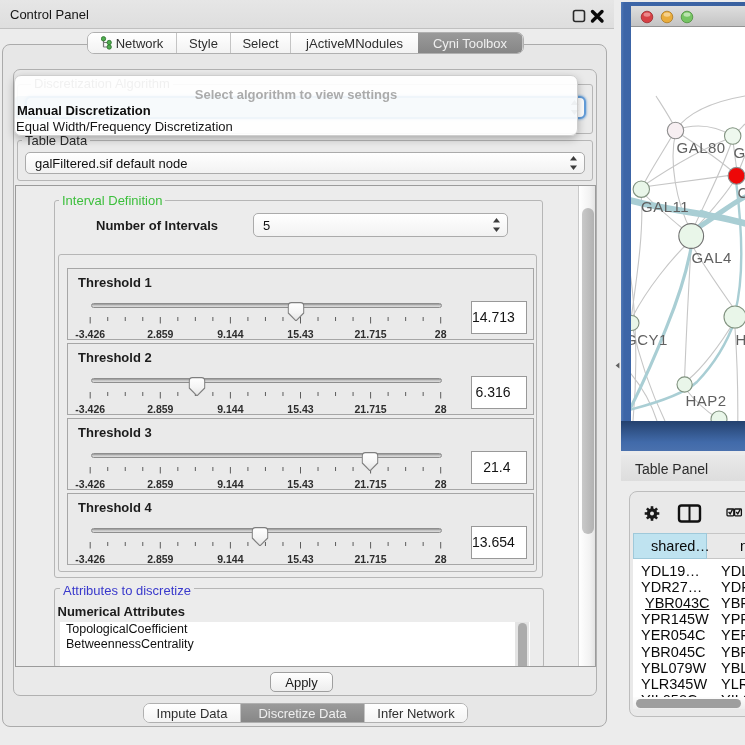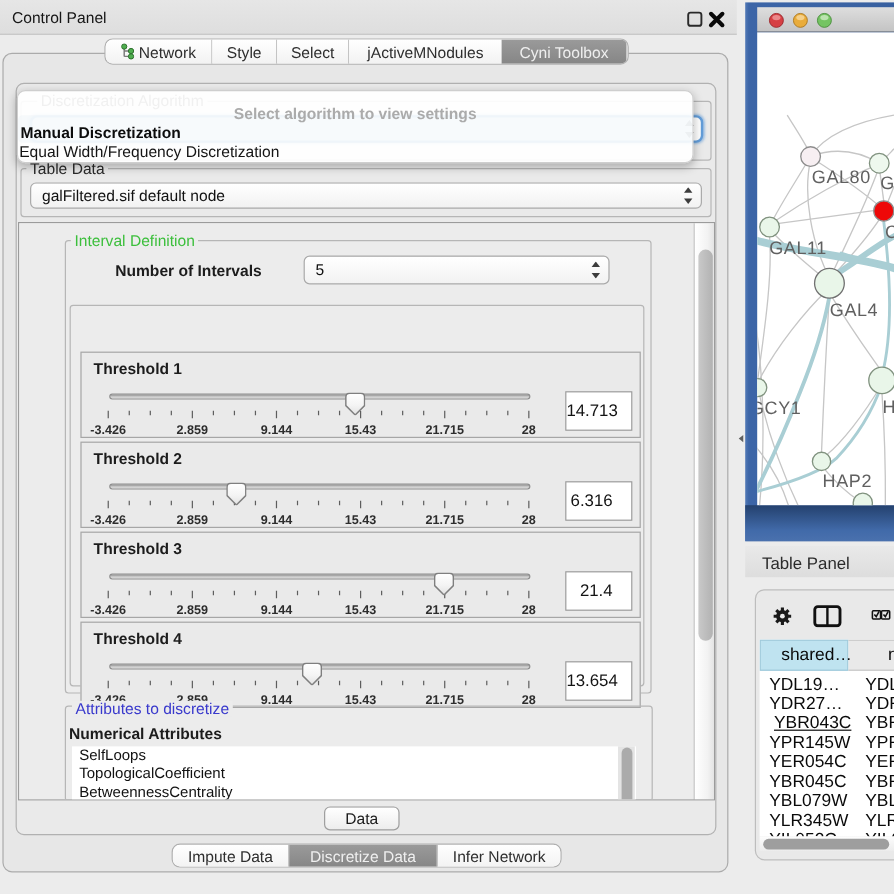--- a/index.html
+++ b/index.html
@@ -3,21 +3,21 @@
 <meta charset="utf-8">
 <style>
 * { margin:0; padding:0; box-sizing:border-box; }
 html,body { width:745px; height:745px; overflow:hidden; background:#ececec;
   font-family:"Liberation Sans", sans-serif; }
 .abs { position:absolute; }
 .grouptitle { position:absolute; background:#eaeaea; padding:0 3px; font-size:13px; color:#2b2b2b; line-height:13px; }
 .combo { position:absolute; background:linear-gradient(#ffffff,#f2f2f2); border:1px solid #ababab; border-radius:5px; font-size:13px; color:#111; }
 .combo .ctext { position:absolute; left:9px; top:50%; transform:translateY(-50%); white-space:nowrap; }
 .arrows { position:absolute; right:6px; top:50%; transform:translateY(-50%); width:9px; height:14px; }
-.thpanel { position:absolute; left:51px; width:466.5px; height:72px; border:1px solid #a6a6a6; background:#eaeaea;margin-top:25px; }
+.thpanel { position:absolute; left:51px; width:466.5px; height:72px; border:1px solid #a6a6a6; background:#eaeaea; }
 .thlabel { position:absolute; left:10px; top:6px; font-size:13px; font-weight:bold; color:#1c1c1c; }
 .track { position:absolute; top:34px; height:5px; background:linear-gradient(#8f8f8f,#c2c2c2 40%,#dedede); border:1px solid #8e8e8e; border-radius:3px; }
 .vbox { position:absolute; left:403px; top:32px; width:55.5px; height:33px; background:#fff; border:1px solid #999999; font-size:14px; color:#131313; text-align:right; line-height:31px; padding-right:15px; }
 .ticks { position:absolute; top:48px; left:0; }
 .slab { position:absolute; top:59px; font-size:10.5px; font-weight:bold; color:#2d2d2d; transform:translateX(-50%); white-space:nowrap; }
 .thumb { position:absolute; top:32.5px; width:17px; height:19.5px; transform:translateX(-50%); }
 .toptab { height:22px; line-height:21px; font-size:13px; color:#2e2e2e; text-align:center; background:linear-gradient(#ffffff,#f1f1f1); border-right:1px solid #c4c4c4; float:left; }
 .bottab { height:21px; line-height:20px; font-size:13px; color:#2e2e2e; text-align:center; background:linear-gradient(#ffffff,#f1f1f1); border-right:1px solid #c4c4c4; float:left; }
 .seltab { background:linear-gradient(#9a9a9a,#848484); color:#efefef; }
 .listitem { font-size:12.5px; color:#111; height:15.4px; line-height:15.4px; padding-left:6.5px; white-space:nowrap; }
@@ -274,35 +274,34 @@
             </defs>
             <path d="M4 0.7 L13 0.7 Q16.3 0.7 16.3 4 L16.3 11 L8.5 18.8 L0.7 11 L0.7 4 Q0.7 0.7 4 0.7 Z" fill="url(#tg)" stroke="#7f7f7f" stroke-width="1.2"></path>
           </svg></div>
       <div class="vbox">13.654</div>
     </div>
 
     <div class="abs" style="left:38px;top:402px;width:490px;height:80px;border:1px solid #b6b6b6;border-radius:3px;"></div>
     <div class="grouptitle" style="left:44px;top:398px;color:#3939cc;background:#ececec;">Attributes to discretize</div>
     <div class="abs" style="left:41.5px;top:418px;font-size:13px;font-weight:bold;color:#1c1c1c;">Numerical Attributes</div>
     <div class="abs" style="left:43.5px;top:436px;width:470px;height:46px;background:#fff;">
-      <div class="listitem">SelfLoops</div>
       <div class="listitem">TopologicalCoefficient</div>
       <div class="listitem">BetweennessCentrality</div>
     </div>
     <div class="abs" style="left:499px;top:436px;width:14px;height:46px;background:#e4e4e4;overflow:hidden;">
       <div class="abs" style="left:3px;top:1px;width:9px;height:58px;background:#ababab;border-radius:5px;"></div>
     </div>
   </div>
 
   <div class="abs" style="left:562px;top:0;width:19px;height:482px;background:linear-gradient(90deg,#ffffff,#f2f2f2 60%,#dedede);border-left:1px solid #c9c9c9;">
     <div class="abs" style="left:3px;top:22px;width:12px;height:326px;background:linear-gradient(90deg,#c9c9c9,#b2b2b2);border-radius:7px;"></div>
   </div>
 </div>
 
-<div class="abs" style="left:270px;top:672px;width:63px;height:20px;background:linear-gradient(#ffffff,#ededed);border:1px solid #9f9f9f;border-radius:5px;font-size:13px;color:#1a1a1a;text-align:center;line-height:19px;">Data</div>
+<div class="abs" style="left:270px;top:672px;width:63px;height:20px;background:linear-gradient(#ffffff,#ededed);border:1px solid #9f9f9f;border-radius:5px;font-size:13px;color:#1a1a1a;text-align:center;line-height:19px;">Apply</div>
 
 <div class="abs" style="left:143px;top:702.5px;width:325px;height:20.5px;border:1px solid #b0b0b0;border-radius:7px;overflow:hidden;background:#fff;">
   <div class="bottab" style="width:97px;">Impute Data</div>
   <div class="bottab seltab" style="width:124px;">Discretize Data</div>
   <div class="bottab" style="width:102px;border-right:none;">Infer Network</div>
 </div>
 
 <svg class="abs" style="left:615px;top:362px;" width="5" height="7" viewBox="0 0 5 7">
   <path d="M4.4 0.5 L0.6 3.5 L4.4 6.5 Z" fill="#606060"></path>
 </svg>

